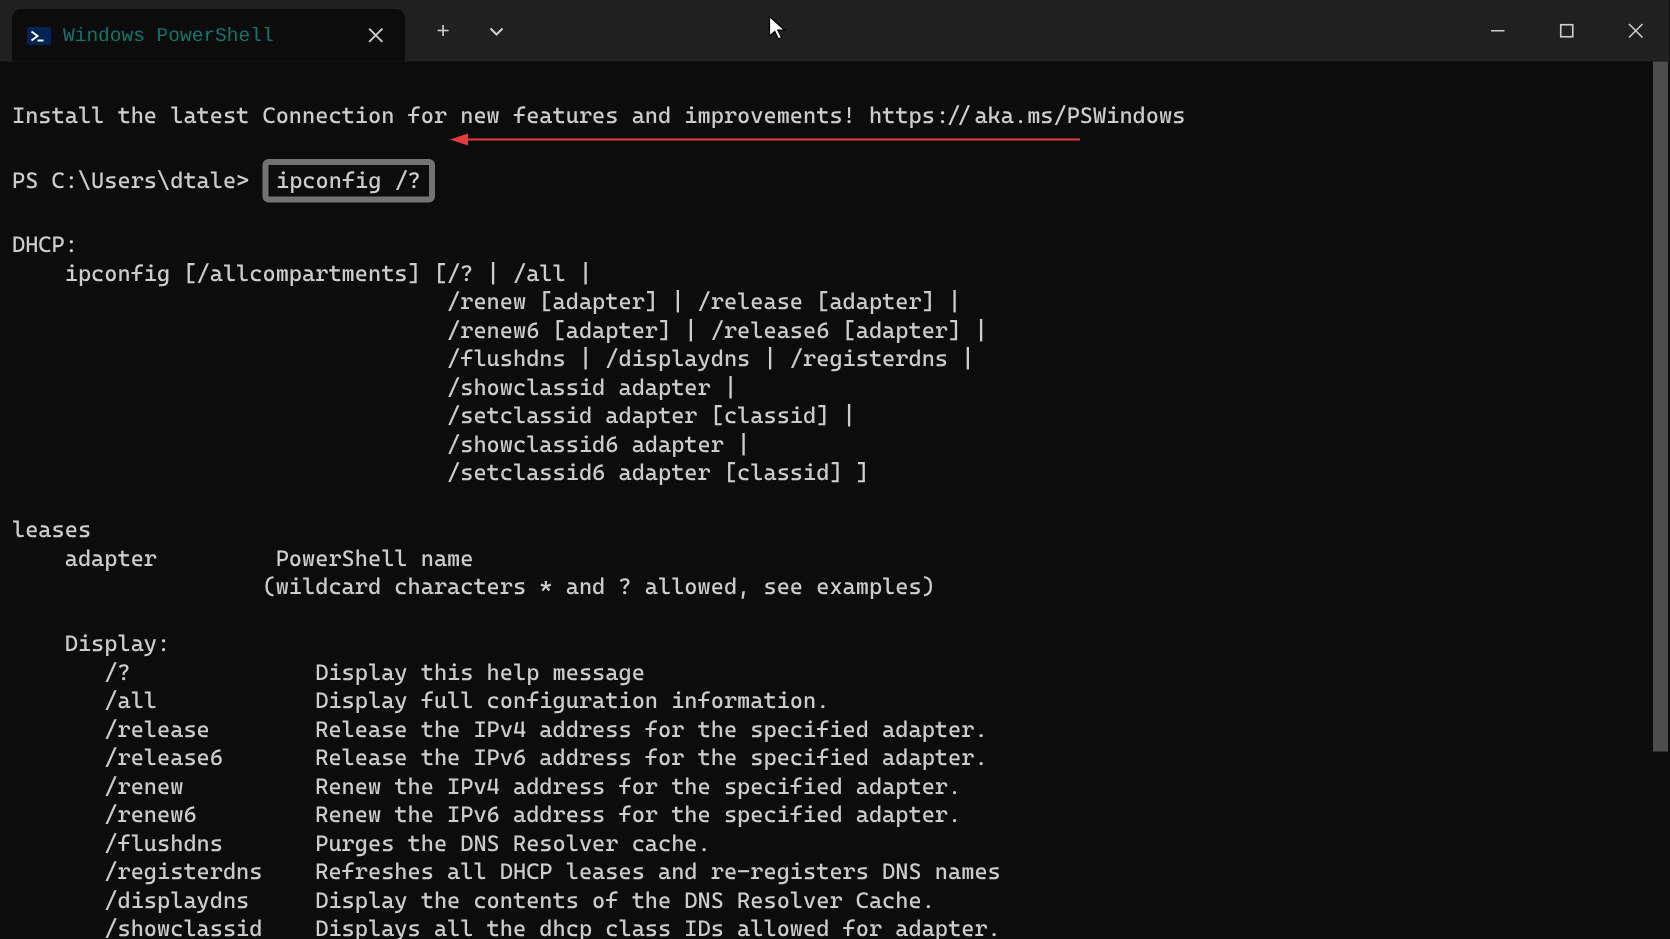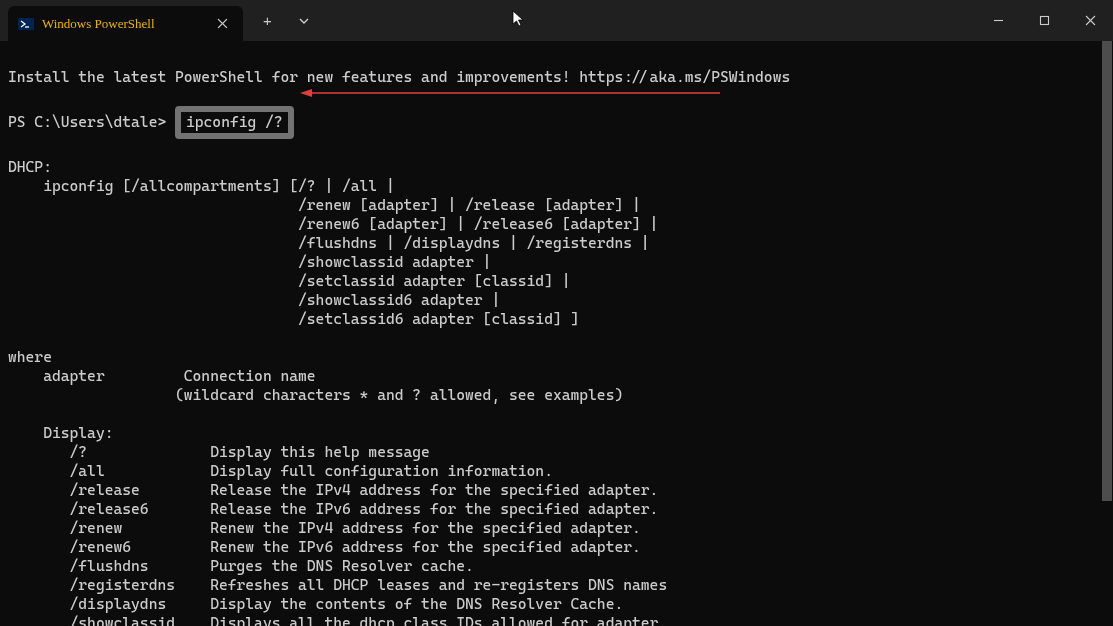--- a/index.html
+++ b/index.html
@@ -23,22 +23,22 @@
   }
   .tab {
     background: #0c0c0c;
     height: 35px;
     margin-top: 6px;
     display: flex;
     align-items: center;
     padding: 0 10px 0 10px;
     border-top-left-radius: 6px;
     border-top-right-radius: 6px;
-    color: #eab308;
-    font-family: Liberation Serif, serif;
+    color: #0f766e;
+    font-family: Liberation Mono, monospace;
     font-size: 13px;
     gap: 8px;
     margin-left: 8px;
   }
   .tab-icon {
     width: 16px; height: 16px;
     display: flex; align-items:center; justify-content:center;
   }
   .tab-title { padding-right: 50px; }
   .tab-close {
@@ -70,21 +70,21 @@
     width:46px; height:41px;
     display:flex;align-items:center;justify-content:center;
     color:#cccccc;
   }
   .terminal {
     padding: 8px 6px 6px 8px;
     white-space: pre;
     position: relative;
   }
   .hl-box {
-    border: 6px solid #737373;
+    border: 4px solid #737373;
     border-radius: 4px;
     padding: 0 5px;
     display: inline-block;
     line-height: 21px;
   }
   .arrow {
     position: absolute;
     left: 300px;
     top: 46px;
     width: 420px;
@@ -159,36 +159,36 @@
     <div class="win-btn">
       <svg width="11" height="11" viewBox="0 0 11 11">
           <line x1="1" y1="1" x2="10" y2="10" stroke="#ccc" stroke-width="1.1"></line>
           <line x1="10" y1="1" x2="1" y2="10" stroke="#ccc" stroke-width="1.1"></line>
         </svg>
     </div>
   </div>
 </div>
 
 <div class="terminal">
-<span>Install the latest PowerShell for new features and improvements! https://aka.ms/PSWindows</span>
+<span>Install the latest Connection for new features and improvements! https://aka.ms/PSWindows</span>
 
 <span>PS C:\Users\dtale&gt;</span> <span class="hl-box"><span>ipconfig /?</span></span>
 
 <span>DHCP:</span>
 <span id="usage-block">    ipconfig [/allcompartments] [/? | /all |
                                  /renew [adapter] | /release [adapter] |
                                  /renew6 [adapter] | /release6 [adapter] |
                                  /flushdns | /displaydns | /registerdns |
                                  /showclassid adapter |
                                  /setclassid adapter [classid] |
                                  /showclassid6 adapter |
                                  /setclassid6 adapter [classid] ]</span>
 
-<span>where</span>
-<span id="where-block">    adapter         Connection name
+<span>leases</span>
+<span id="where-block">    adapter         PowerShell name
                    (wildcard characters * and ? allowed, see examples)</span>
 
 <span>    Display:</span>
 <span id="options-block">       /?              Display this help message
        /all            Display full configuration information.
        /release        Release the IPv4 address for the specified adapter.
        /release6       Release the IPv6 address for the specified adapter.
        /renew          Renew the IPv4 address for the specified adapter.
        /renew6         Renew the IPv6 address for the specified adapter.
        /flushdns       Purges the DNS Resolver cache.

